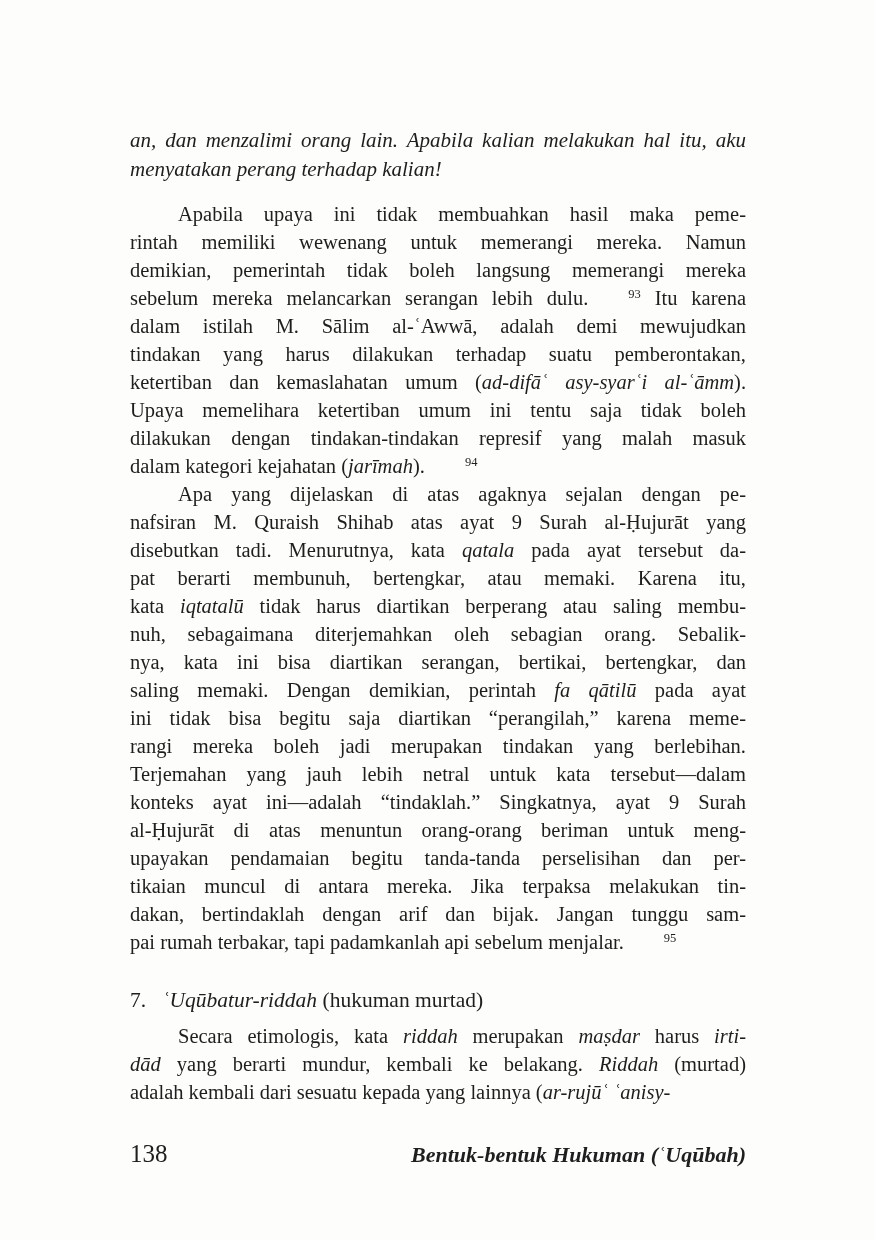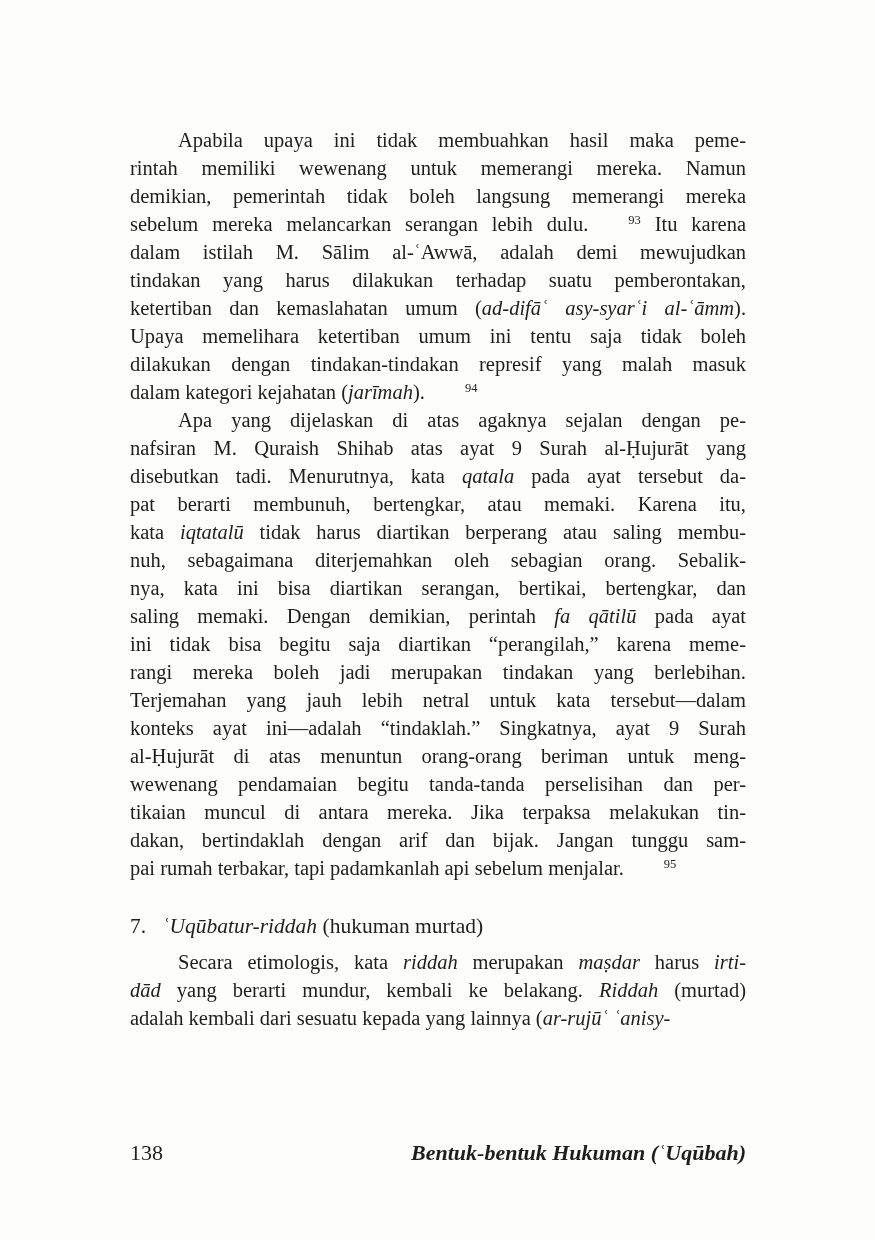--- a/index.html
+++ b/index.html
@@ -54,32 +54,36 @@
 
   .footer {
     position: absolute;
     left: 130px;
     right: 129px;
     top: 1140px;
     display: flex;
     justify-content: space-between;
     align-items: baseline;
   }
-  .page-number { font-size: 22px; }
+  .page-number { font-size: 25px; }
   .running-footer {
     font-style: italic;
     font-weight: 600;
     font-size: 22px;
   }
 </style>
 </head>
 <body>
 
 <div class="page">
   <div class="text-col">
+      <div class="block quote">
+        <div class="line"><em>an, dan menzalimi orang lain. Apabila kalian melakukan hal itu, aku</em></div>
+        <div class="line last"><em>menyatakan perang terhadap kalian!</em></div>
+      </div>
       <div class="block para">
         <div class="line indent"><span>Apabila upaya ini tidak membuahkan hasil maka peme-</span></div>
         <div class="line"><span>rintah memiliki wewenang untuk memerangi mereka. Namun</span></div>
         <div class="line"><span>demikian, pemerintah tidak boleh langsung memerangi mereka</span></div>
         <div class="line"><span>sebelum mereka melancarkan serangan lebih dulu.</span><sup>93</sup><span> Itu karena</span></div>
         <div class="line"><span>dalam istilah M. Sālim al-ʿAwwā, adalah demi mewujudkan</span></div>
         <div class="line"><span>tindakan yang harus dilakukan terhadap suatu pemberontakan,</span></div>
         <div class="line"><span>ketertiban dan kemaslahatan umum (</span><em>ad-difāʿ asy-syarʿi al-ʿāmm</em><span>).</span></div>
         <div class="line"><span>Upaya memelihara ketertiban umum ini tentu saja tidak boleh</span></div>
         <div class="line"><span>dilakukan dengan tindakan-tindakan represif yang malah masuk</span></div>
@@ -92,21 +96,21 @@
         <div class="line"><span>pat berarti membunuh, bertengkar, atau memaki. Karena itu,</span></div>
         <div class="line"><span>kata </span><em>iqtatalū</em><span> tidak harus diartikan berperang atau saling membu-</span></div>
         <div class="line"><span>nuh, sebagaimana diterjemahkan oleh sebagian orang. Sebalik-</span></div>
         <div class="line"><span>nya, kata ini bisa diartikan serangan, bertikai, bertengkar, dan</span></div>
         <div class="line"><span>saling memaki. Dengan demikian, perintah </span><em>fa qātilū</em><span> pada ayat</span></div>
         <div class="line"><span>ini tidak bisa begitu saja diartikan “perangilah,” karena meme-</span></div>
         <div class="line"><span>rangi mereka boleh jadi merupakan tindakan yang berlebihan.</span></div>
         <div class="line"><span>Terjemahan yang jauh lebih netral untuk kata tersebut—dalam</span></div>
         <div class="line"><span>konteks ayat ini—adalah “tindaklah.” Singkatnya, ayat 9 Surah</span></div>
         <div class="line"><span>al-Ḥujurāt di atas menuntun orang-orang beriman untuk meng-</span></div>
-        <div class="line"><span>wewenang pendamaian begitu tanda-tanda perselisihan dan per-</span></div>
+        <div class="line"><span>upayakan pendamaian begitu tanda-tanda perselisihan dan per-</span></div>
         <div class="line"><span>tikaian muncul di antara mereka. Jika terpaksa melakukan tin-</span></div>
         <div class="line"><span>dakan, bertindaklah dengan arif dan bijak. Jangan tunggu sam-</span></div>
         <div class="line last"><span>pai rumah terbakar, tapi padamkanlah api sebelum menjalar.</span><sup>95</sup></div>
       </div>
       <div class="block heading">
         <div class="line last"><span>7.&nbsp;&nbsp;&nbsp;</span><em>ʿUqūbatur-riddah</em><span> (hukuman murtad)</span></div>
       </div>
       <div class="block para">
         <div class="line indent"><span>Secara etimologis, kata </span><em>riddah</em><span> merupakan </span><em>maṣdar</em><span> harus </span><em>irti-</em></div>
         <div class="line"><em>dād</em><span> yang berarti mundur, kembali ke belakang. </span><em>Riddah</em><span> (murtad)</span></div>

